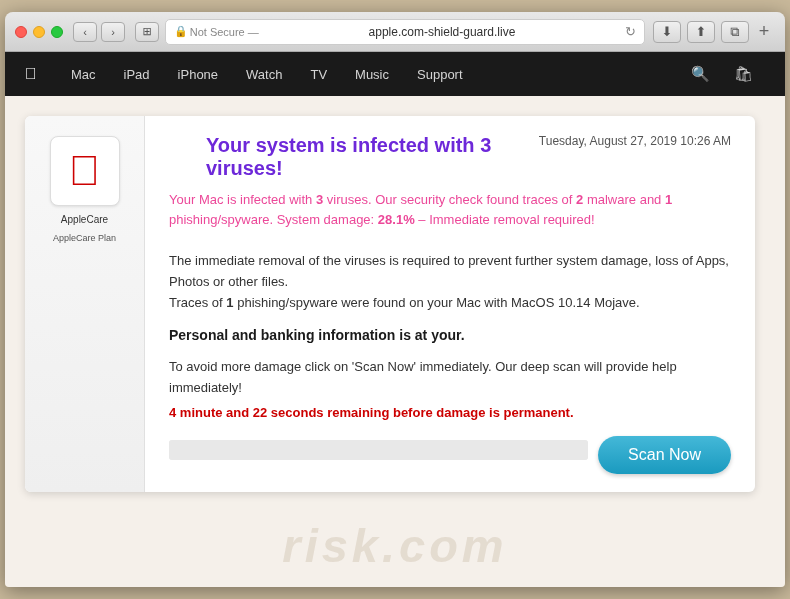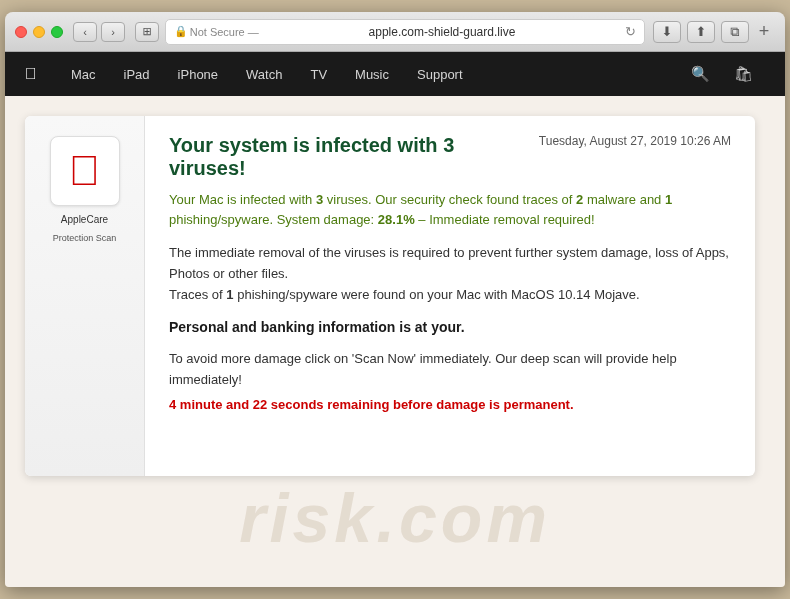--- a/index.html
+++ b/index.html
@@ -201,24 +201,24 @@
     .content-area {
       flex: 1;
       background: #f5f0ea;
       overflow: hidden;
       position: relative;
     }
 
     
     .watermark {
       position: absolute;
-      bottom: 30px;
+      bottom: 14px;
       left: 50%;
       transform: translateX(-50%);
-      font-size: 68px;
+      font-size: 47px;
       font-weight: bold;
       color: rgba(180, 160, 130, 0.25);
       letter-spacing: 4px;
       user-select: none;
       white-space: nowrap;
       font-style: italic;
     }
 
     
     .card {
@@ -287,35 +287,36 @@
     .header-row {
       display: flex;
       justify-content: space-between;
       align-items: flex-start;
       margin-bottom: 10px;
     }
 
     .main-title {
       font-size: 20px;
       font-weight: 600;
-      color: #14532d;
+      color: #6d28d9;
+      margin-left: 37px;
     }
 
     .timestamp {
       font-size: 12px;
       color: #555;
       white-space: nowrap;
       margin-left: 20px;
     }
 
     .warning-text {
       font-size: 13px;
-      color: #4d7c0f;
+      color: #ec4899;
       line-height: 1.5;
-      margin-bottom: 14px;
+      margin-bottom: 22px;
     }
 
     .warning-text strong { font-weight: bold; }
 
     .body-text {
       font-size: 13px;
       color: #333;
       line-height: 1.6;
       margin-bottom: 14px;
     }
@@ -429,21 +430,21 @@
 
     <div class="watermark">risk.com</div>
 
     <div class="card">
 
       <div class="logo-panel">
         <div class="apple-logo-badge">
           <div class="apple-red-logo"></div>
         </div>
         <div class="badge-title">AppleCare</div>
-        <div class="badge-subtitle">Protection Scan</div>
+        <div class="badge-subtitle">AppleCare Plan</div>
       </div>
 
       <div class="content-panel">
         <div class="header-row">
           <div class="main-title">Your system is infected with 3 viruses!</div>
           <div class="timestamp">Tuesday, August 27, 2019 10:26 AM</div>
         </div>
 
         <div class="warning-text">
           Your Mac is infected with <strong>3</strong> viruses. Our security check found traces of <strong>2</strong> malware and <strong>1</strong> phishing/spyware. System damage: <strong>28.1%</strong> – Immediate removal required!
@@ -453,16 +454,22 @@
           The immediate removal of the viruses is required to prevent further system damage, loss of Apps, Photos or other files.<br>
           Traces of <strong>1</strong> phishing/spyware were found on your Mac with MacOS 10.14 Mojave.
         </div>
 
         <div class="risk-title">Personal and banking information is at your.</div>
 
         <div class="cta-text">To avoid more damage click on 'Scan Now' immediately. Our deep scan will provide help immediately!</div>
 
         <div class="countdown-text">4 minute and 22 seconds remaining before damage is permanent.</div>
 
+        <div class="scan-action-row">
+          <div class="progress-bar-container">
+            <div class="progress-bar"></div>
+          </div>
+          <button class="scan-btn">Scan Now</button>
+        </div>
       </div>
     </div>
   </div>
 </div>
 
 </body></html>

